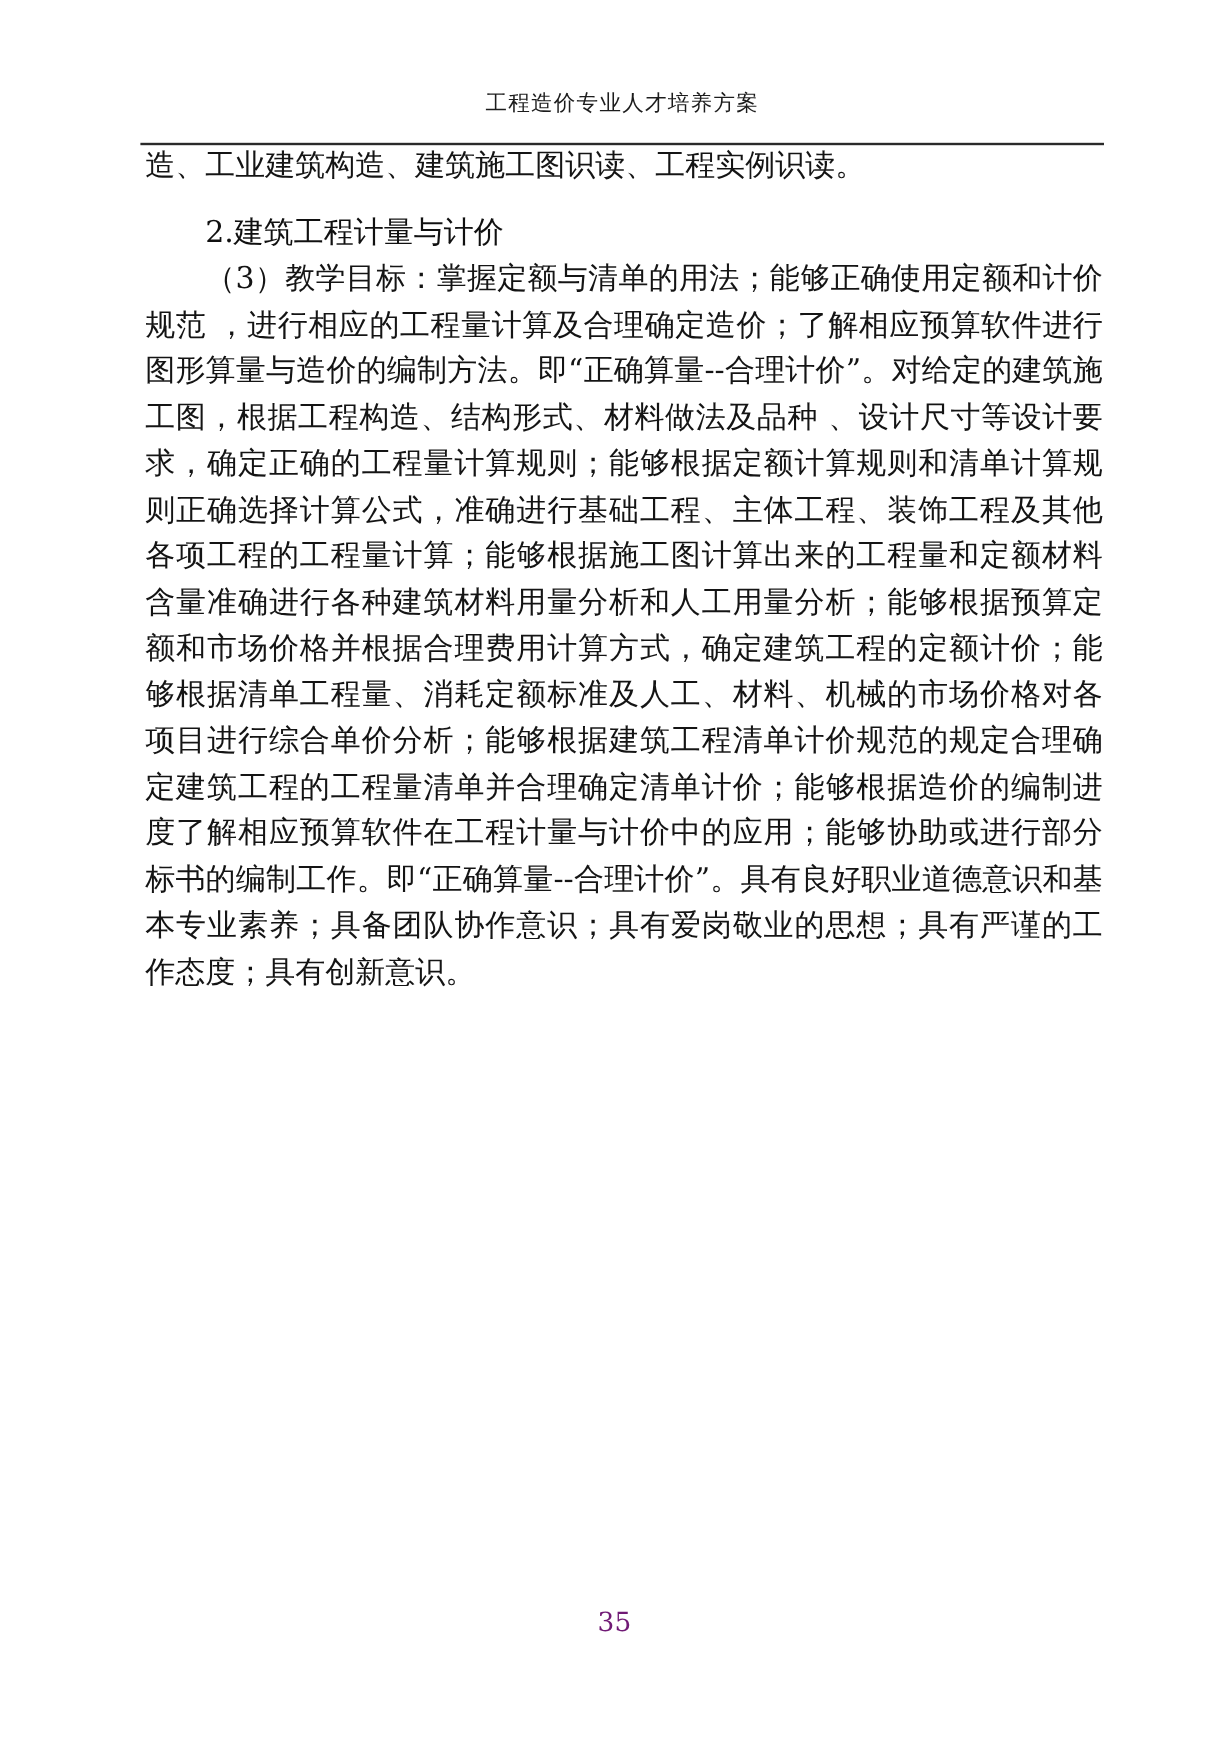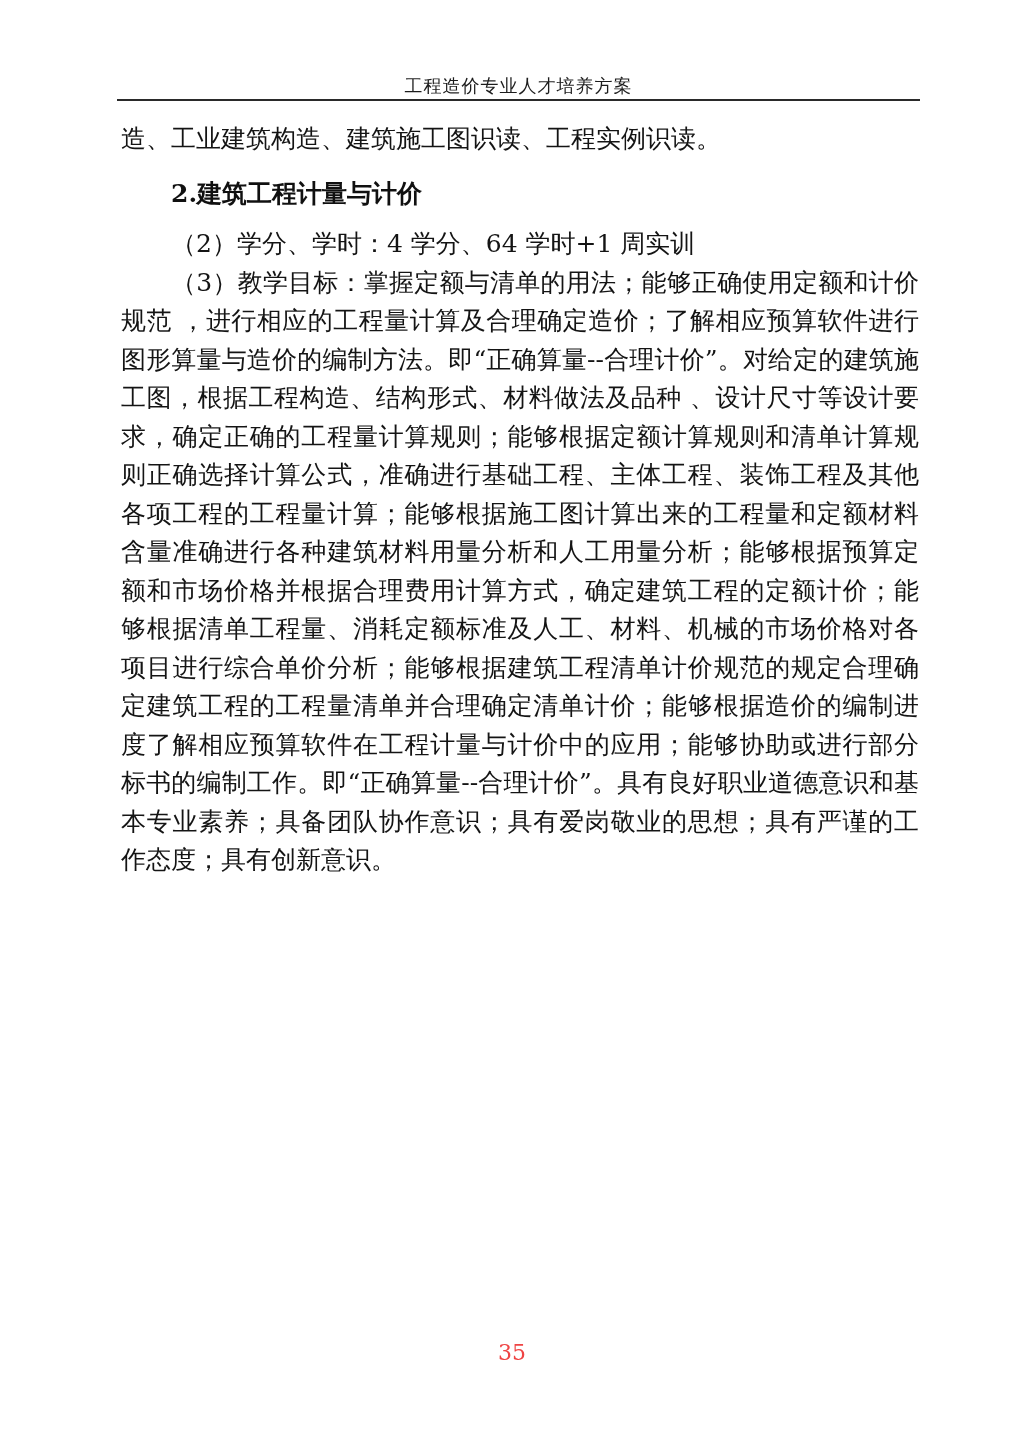--- a/index.html
+++ b/index.html
@@ -20,21 +20,21 @@
     position: absolute;
     left: 117px;
     top: 74px;
     width: 803px;
   }
   .header-title {
     font-size: 18px;
     letter-spacing: 1px;
     text-align: center;
     color: #1c1c1c;
-    padding-bottom: 1px;
+    padding-bottom: 21px;
     border-bottom: 2px solid #2a2a2a;
   }
   .body-text {
     position: absolute;
     left: 121px;
     top: 120px;
     width: 798px;
     font-size: 25px;
     line-height: 38.5px;
     text-align: justify;
@@ -43,48 +43,47 @@
   .body-text p {
     margin: 0;
     text-indent: 2em;
   }
   .body-text p.no-indent {
     text-indent: 0;
     font-family: Liberation Serif, serif;
   }
   .body-text h2 {
     font-size: 25px;
-    font-weight: bold;
-    margin: 16px 0 12px 0;
+    font-weight: normal;
+    margin: 16px 0 0 0;
     text-indent: 2em;
     color: #101010;
   }
   .page-footer {
     position: absolute;
     left: 0;
     top: 1340px;
     width: 100%;
     text-align: center;
     font-size: 22px;
-    color: #ef4444;
+    color: #701a75;
   }
 </style>
 </head>
 <body>
 
 <div class="page">
 
   <header class="page-header">
     <div class="header-title">工程造价专业人才培养方案</div>
   </header>
 
   <main class="body-text">
     <p class="no-indent">造、工业建筑构造、建筑施工图识读、工程实例识读。</p>
     <h2>2.建筑工程计量与计价</h2>
-    <p>（2）学分、学时：4 学分、64 学时+1 周实训</p>
     <p>（3）教学目标：掌握定额与清单的用法；能够正确使用定额和计价规范 ，进行相应的工程量计算及合理确定造价；了解相应预算软件进行图形算量与造价的编制方法。即“正确算量--合理计价”。对给定的建筑施工图，根据工程构造、结构形式、材料做法及品种 、设计尺寸等设计要求，确定正确的工程量计算规则；能够根据定额计算规则和清单计算规则正确选择计算公式，准确进行基础工程、主体工程、装饰工程及其他各项工程的工程量计算；能够根据施工图计算出来的工程量和定额材料含量准确进行各种建筑材料用量分析和人工用量分析；能够根据预算定额和市场价格并根据合理费用计算方式，确定建筑工程的定额计价；能够根据清单工程量、消耗定额标准及人工、材料、机械的市场价格对各项目进行综合单价分析；能够根据建筑工程清单计价规范的规定合理确定建筑工程的工程量清单并合理确定清单计价；能够根据造价的编制进度了解相应预算软件在工程计量与计价中的应用；能够协助或进行部分标书的编制工作。即“正确算量--合理计价”。具有良好职业道德意识和基本专业素养；具备团队协作意识；具有爱岗敬业的思想；具有严谨的工作态度；具有创新意识。</p>
   </main>
 
   <footer class="page-footer">
     <span>35</span>
   </footer>
 
 </div>
 
 </body></html>

